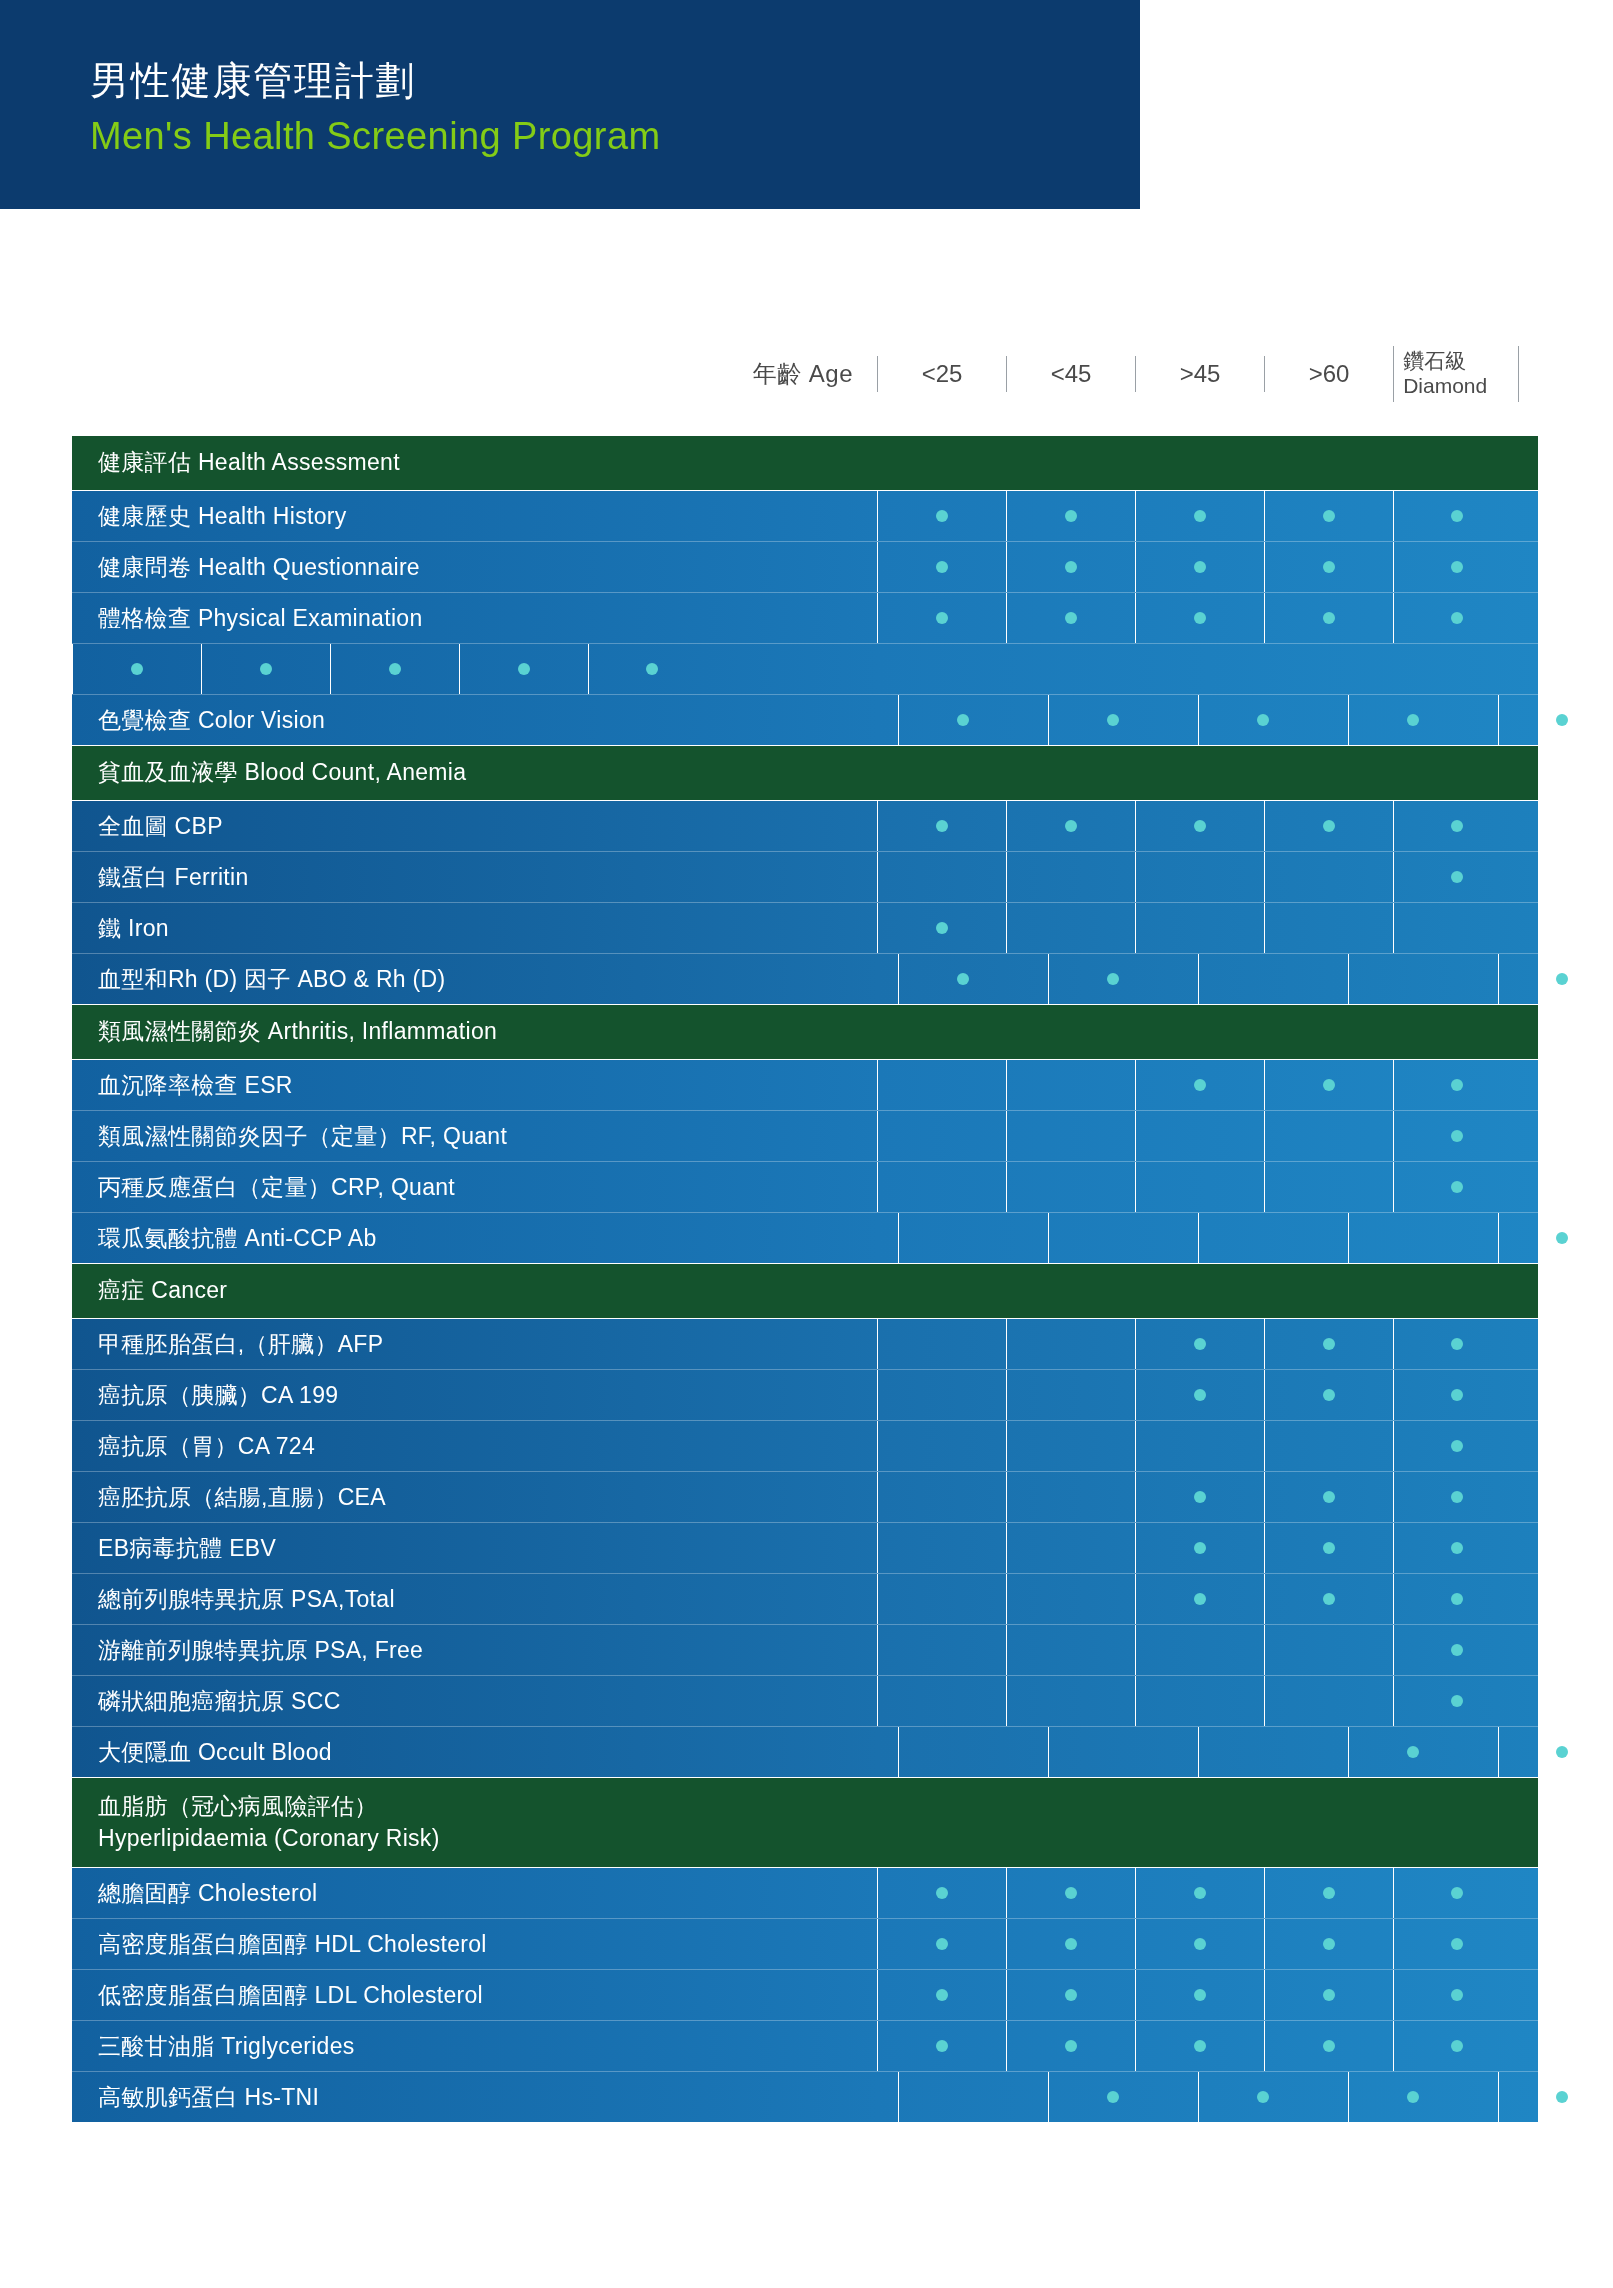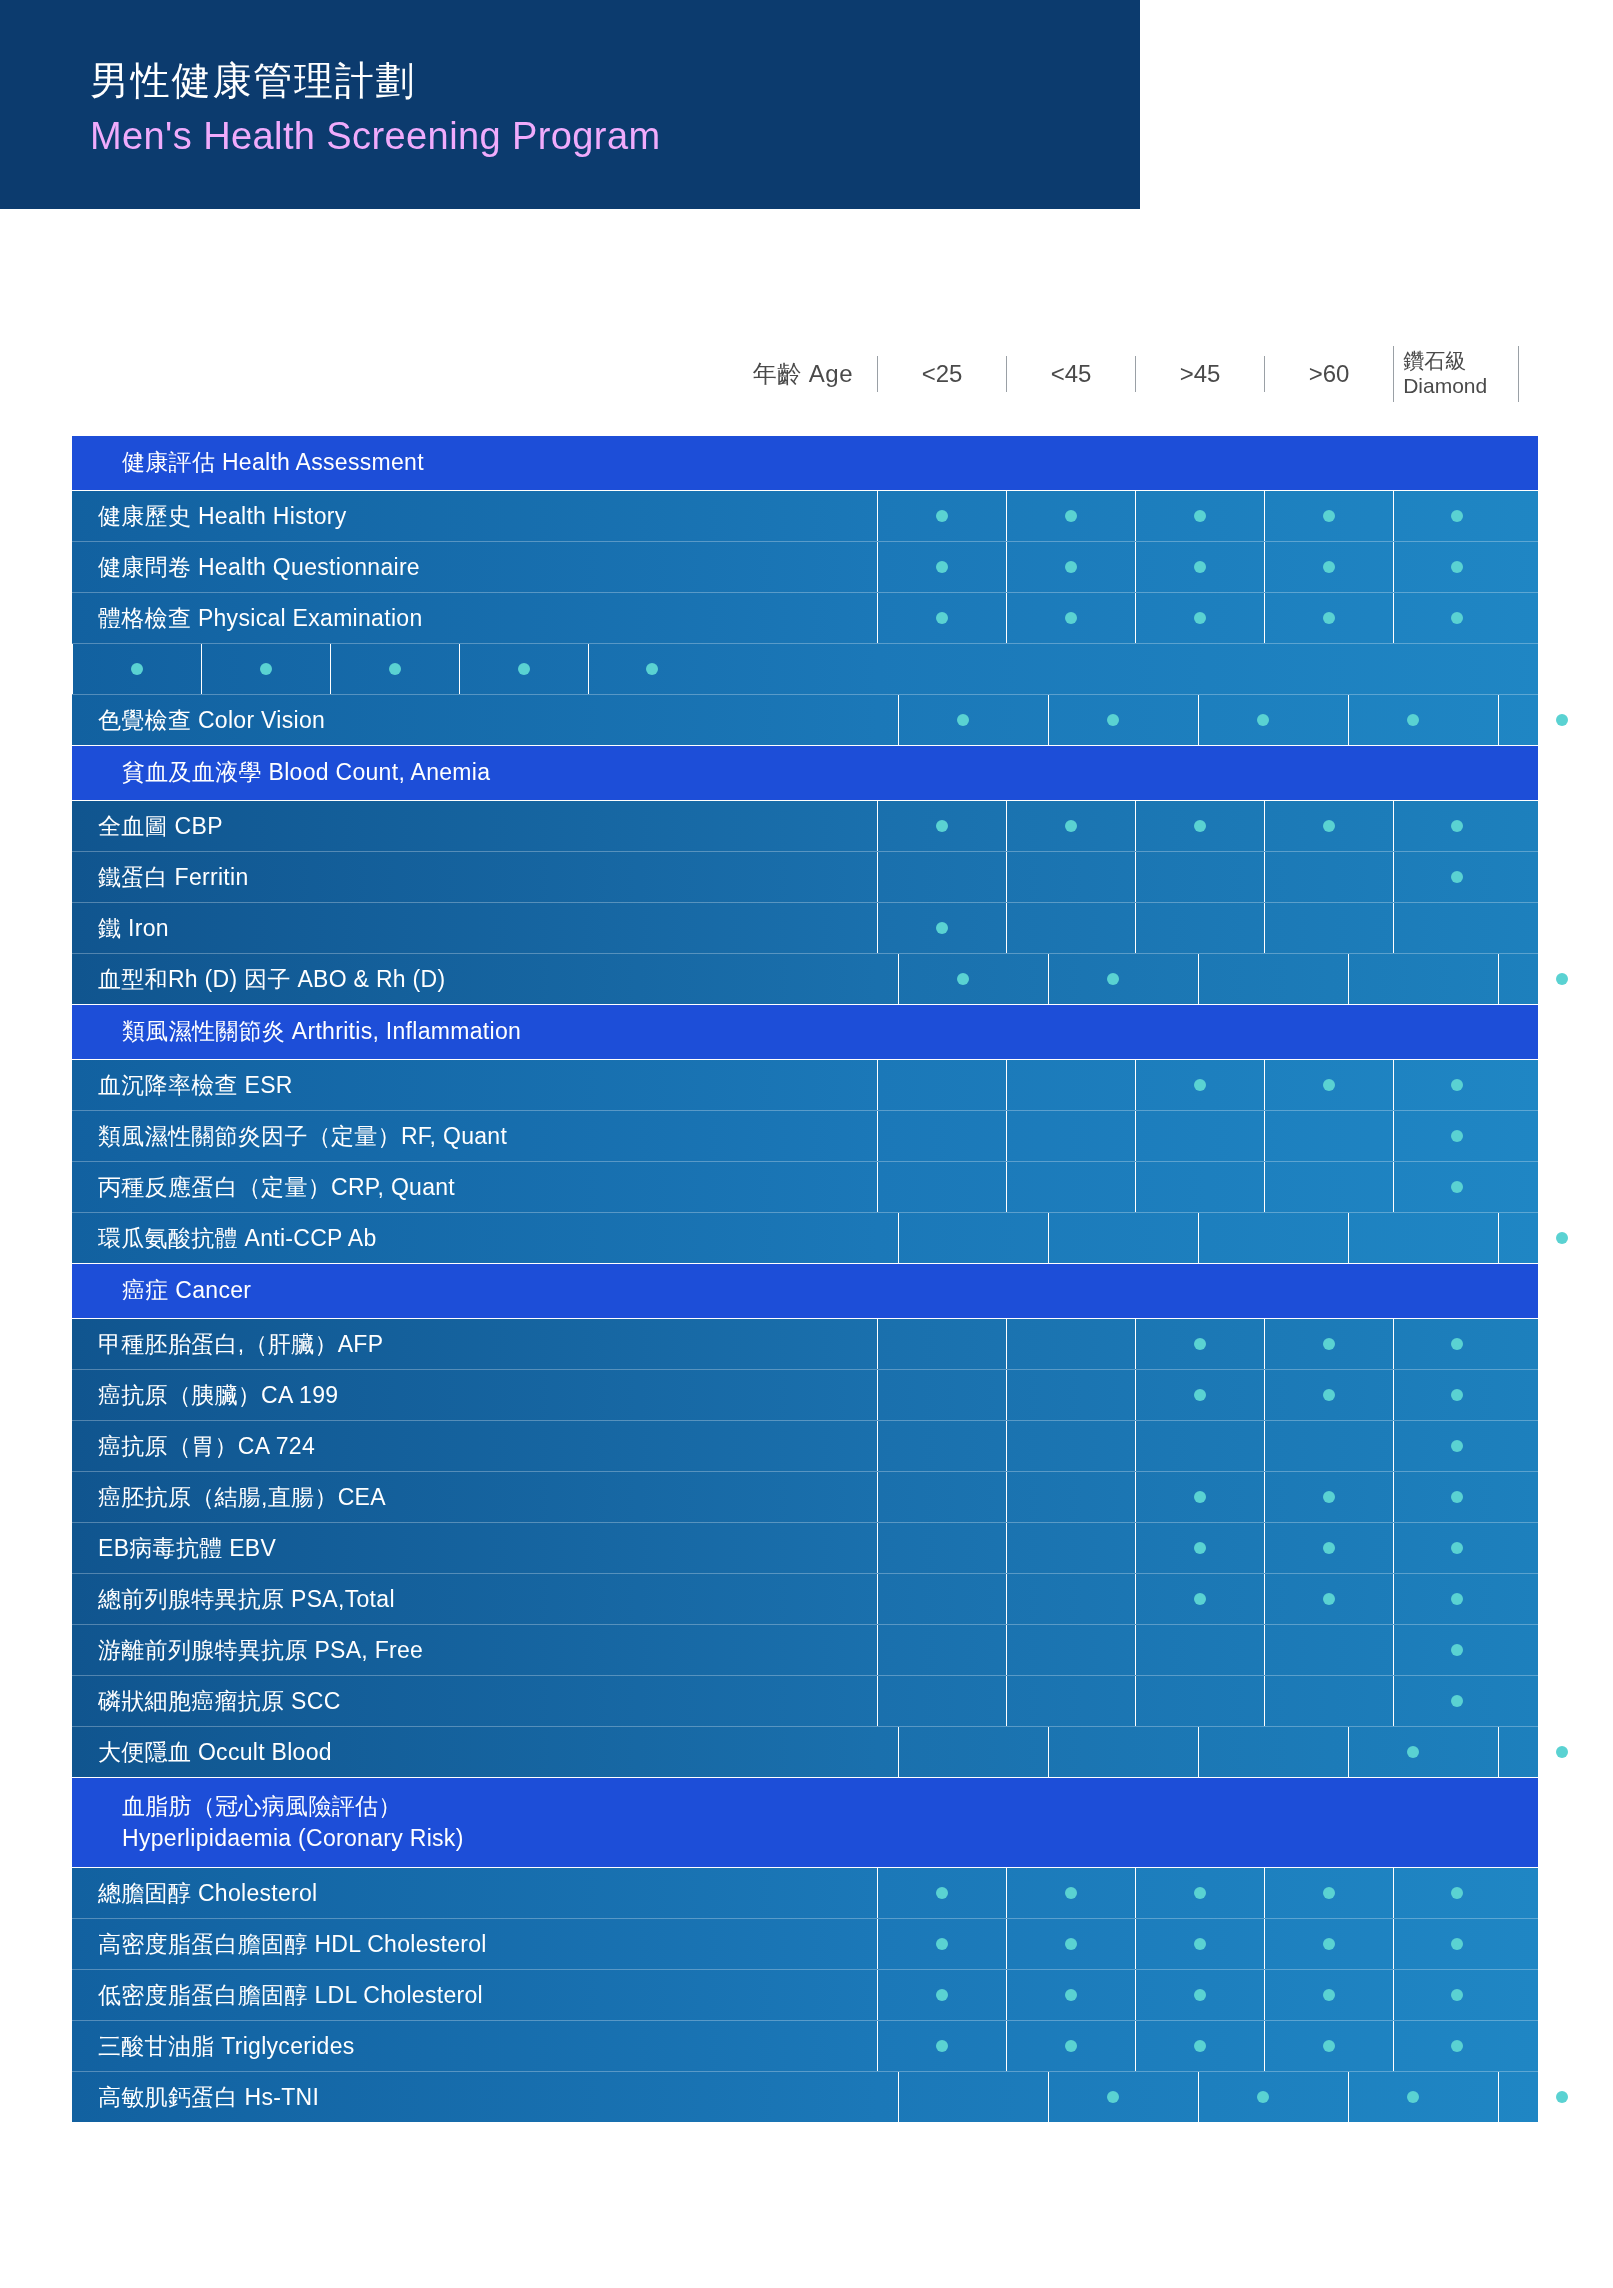--- a/index.html
+++ b/index.html
@@ -35,21 +35,21 @@
     letter-spacing: 1.8px;
     font-weight: 400;
     color: #ffffff;
     line-height: 1.25;
     margin: 0 0 7.4px 0;
     white-space: nowrap;
   }
   .title-en {
     font-size: 38px;
     font-weight: 400;
-    color: #f0abfc;
+    color: #84cc16;
     line-height: 1.25;
     margin: 0;
     letter-spacing: 0.4px;
     white-space: nowrap;
   }
 
   
   .age-header {
     position: absolute;
     left: 72px;
@@ -87,26 +87,25 @@
   }
 
   
   .table {
     position: absolute;
     left: 72px;
     top: 436px;
     width: 1466px;
   }
   .section-row {
-    background: #1d4ed8;
+    background: #14532d;
     height: 54px;
     display: flex;
     align-items: center;
     border-bottom: 1.8px solid #ffffff;
-    padding-left: 24px;
   }
   .section-row.tall {
     height: 89px;
     align-items: center;
   }
   .section-label {
     padding-left: 26px;
     font-size: 23px;
     color: #ffffff;
     line-height: 1.35;

